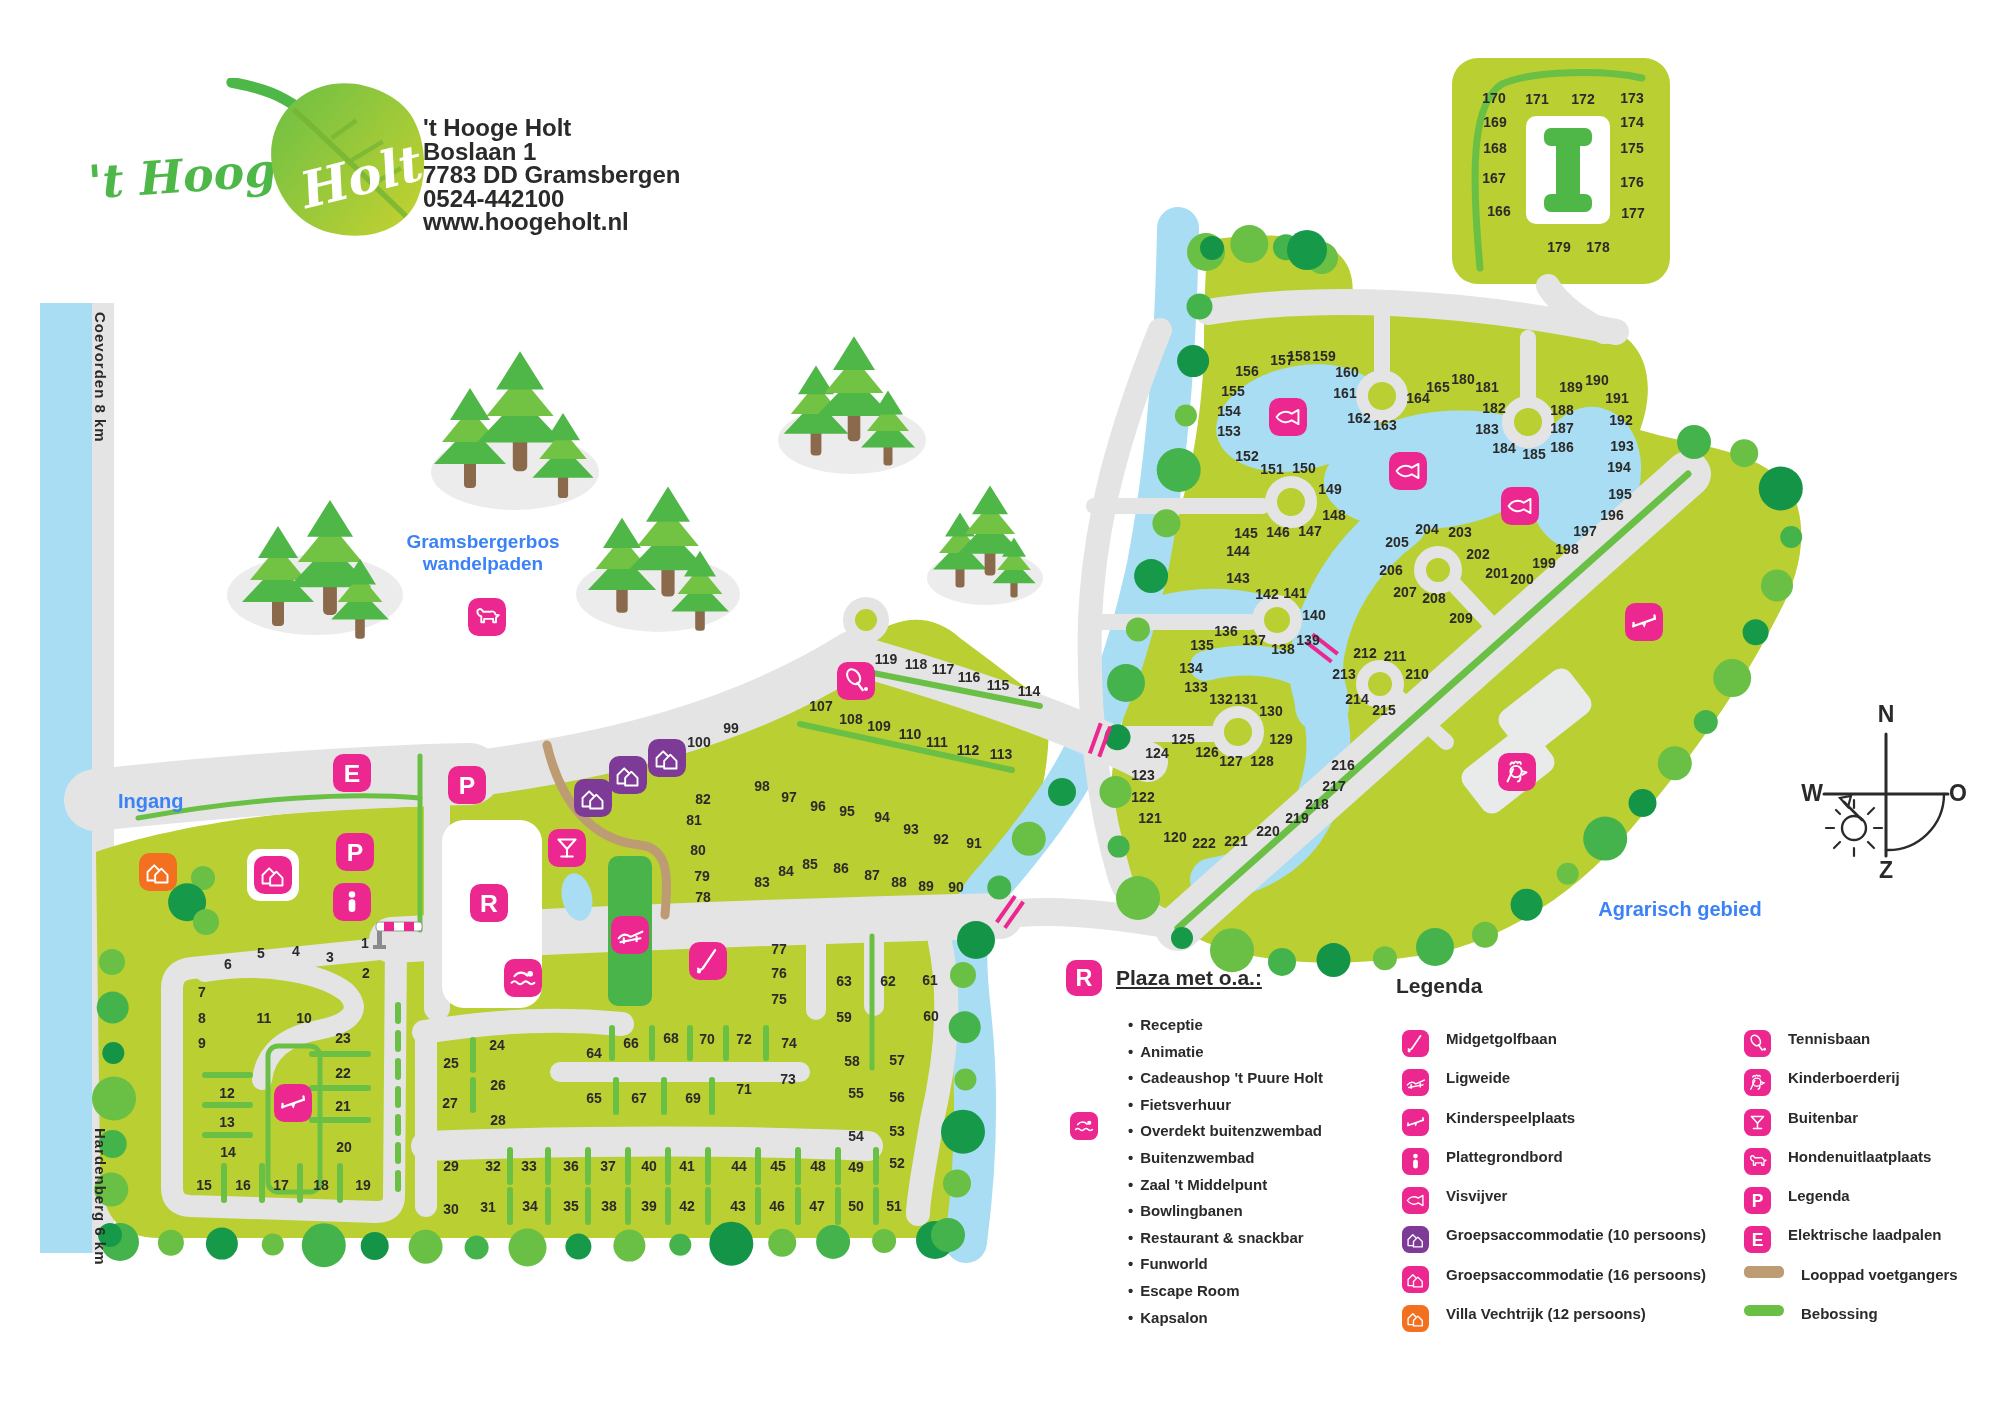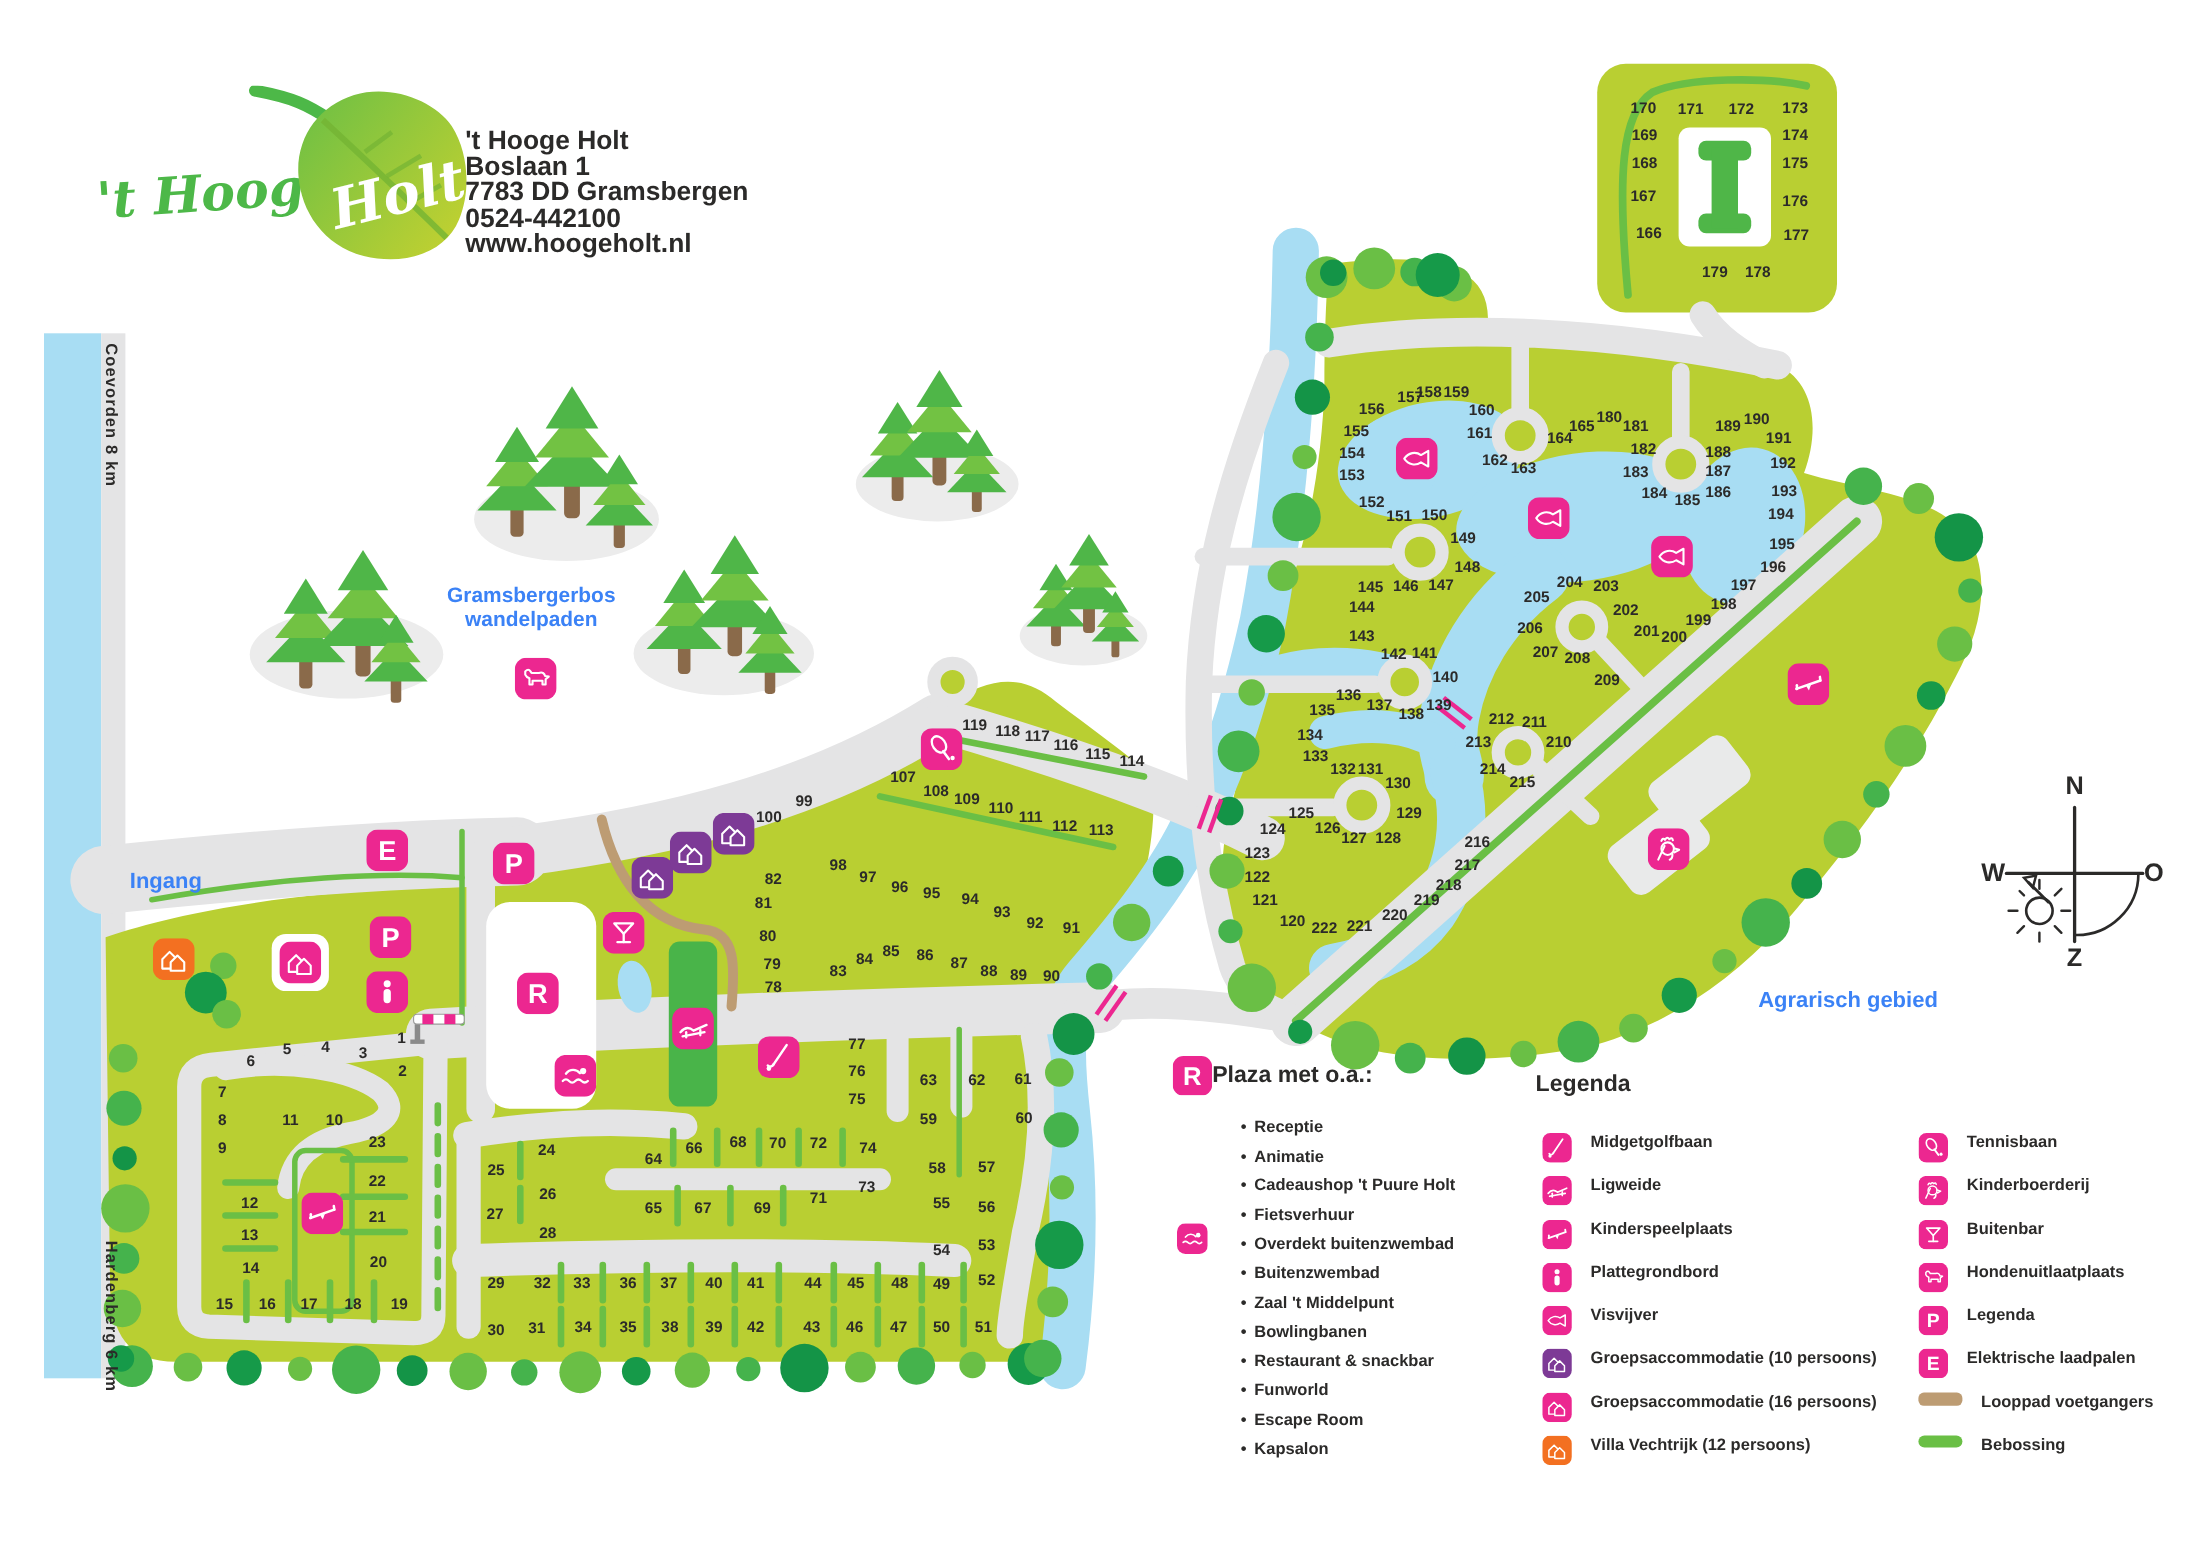--- a/index.html
+++ b/index.html
@@ -11,21 +11,21 @@
   .map-label{position:absolute;font-weight:700;color:#3b82f6;}
   .vlabel{position:absolute;font-weight:700;font-size:15px;color:#2b2a29;
           writing-mode:vertical-rl;letter-spacing:1px;}
   
   #logo-script{position:absolute;left:88px;top:148px;font-family:"DejaVu Serif",serif;
      font-style:italic;font-weight:700;font-size:46px;color:#4db848;transform:rotate(-4deg);}
   
   #address{position:absolute;left:423px;top:116px;font-weight:700;font-size:24px;line-height:23.5px;}
   
   #plaza{position:absolute;left:1066px;top:960px;width:340px;}
-  .plaza-head{display:flex;align-items:center;}
+  .plaza-head{display:flex;align-items:center;gap:14px;text-decoration:underline;}
   .plaza-head span{font-size:21px;font-weight:700;}
   #plaza-items{position:absolute;left:62px;top:52px;width:290px;}
   .plaza-item{font-size:15px;font-weight:700;line-height:26.6px;white-space:nowrap;}
   .plaza-item .b{margin-right:7px;}
   #plaza-swim{position:absolute;left:4px;top:152px;}
   
   #legend-title{position:absolute;left:1396px;top:974px;font-size:21px;font-weight:700;}
   .leg-col{position:absolute;top:1030px;}
   #leg-left{left:1402px;}
   #leg-right{left:1744px;}

